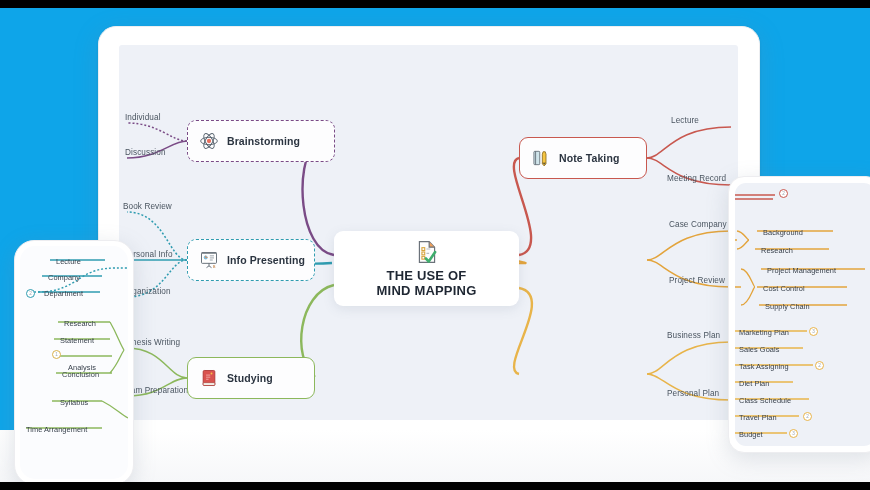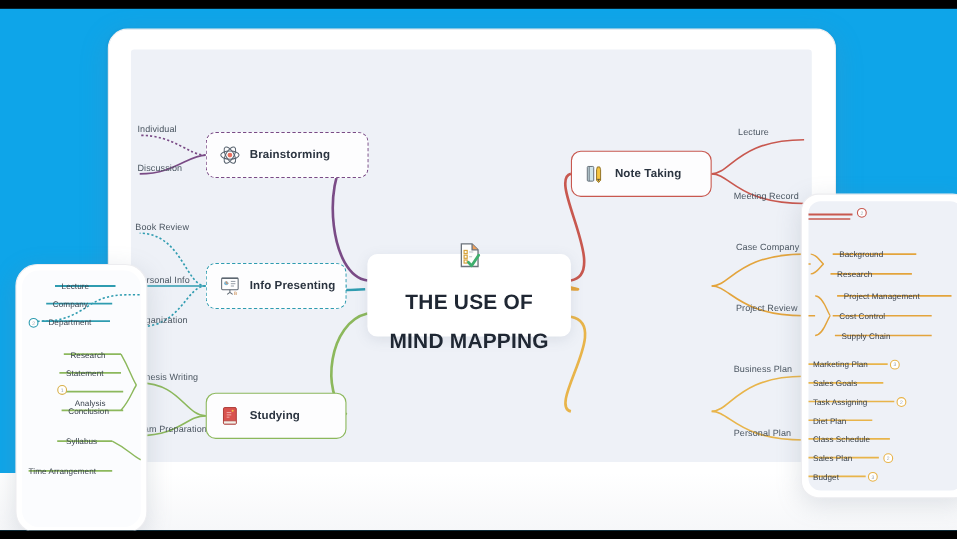--- a/index.html
+++ b/index.html
@@ -51,22 +51,22 @@
   .n-study{left:68px;top:312px;width:128px;height:42px;border:1.4px solid #8cb85c;}
   .n-note{left:400px;top:92px;width:128px;height:42px;border:1.4px solid #c8584f;}
   .n-problem{left:400px;top:194px;width:128px;height:42px;border:1.4px solid #e3a43c;}
   .n-plan{left:400px;top:308px;width:128px;height:42px;border:1.4px solid #e8b44a;}
 
   .center-node{position:absolute;left:215px;top:186px;width:185px;height:75px;background:#fff;
     border-radius:9px;box-shadow:0 3px 12px rgba(90,105,130,.13);z-index:4;
     display:flex;flex-direction:column;align-items:center;justify-content:center;}
   .center-node .cicon{width:26px;height:26px;margin-bottom:3px;}
   .center-node .cicon svg{width:26px;height:26px;display:block;}
-  .center-node .ctitle{font-weight:bold;font-size:19px;line-height:15px;color:#1f2733;
-    letter-spacing:.2px;margin-top:20px;}
+  .center-node .ctitle{font-weight:bold;font-size:13px;line-height:15px;color:#1f2733;
+    letter-spacing:.2px;}
 
   
   .sub{position:absolute;font-size:8.2px;color:#4a5560;white-space:nowrap;z-index:3;
     letter-spacing:.1px;}
 
   svg.wires{position:absolute;left:0;top:0;width:619px;height:375px;z-index:1;}
 
   
   .row{position:absolute;white-space:nowrap;}
   .row .txt{font-size:7.4px;color:#39424d;letter-spacing:.05px;}
@@ -284,21 +284,21 @@
         <div class="dot" style="left:74px;top:144px;border:1px solid #e8b44a;">
             <span>3</span>
           </div>
         <div class="row" style="left:4px;top:155px;"><span class="txt">Sales Goals</span></div>
         <div class="row" style="left:4px;top:172px;"><span class="txt">Task Assigning</span></div>
         <div class="dot" style="left:80px;top:178px;border:1px solid #e8b44a;">
             <span>2</span>
           </div>
         <div class="row" style="left:4px;top:189px;"><span class="txt">Diet Plan</span></div>
         <div class="row" style="left:4px;top:206px;"><span class="txt">Class Schedule</span></div>
-        <div class="row" style="left:4px;top:223px;"><span class="txt">Sales Plan</span></div>
+        <div class="row" style="left:4px;top:223px;"><span class="txt">Travel Plan</span></div>
         <div class="dot" style="left:68px;top:229px;border:1px solid #e8b44a;">
             <span>2</span>
           </div>
         <div class="row" style="left:4px;top:240px;"><span class="txt">Budget</span></div>
         <div class="dot" style="left:54px;top:246px;border:1px solid #e8b44a;">
             <span>3</span>
           </div>
       </div>
     </div>
 

